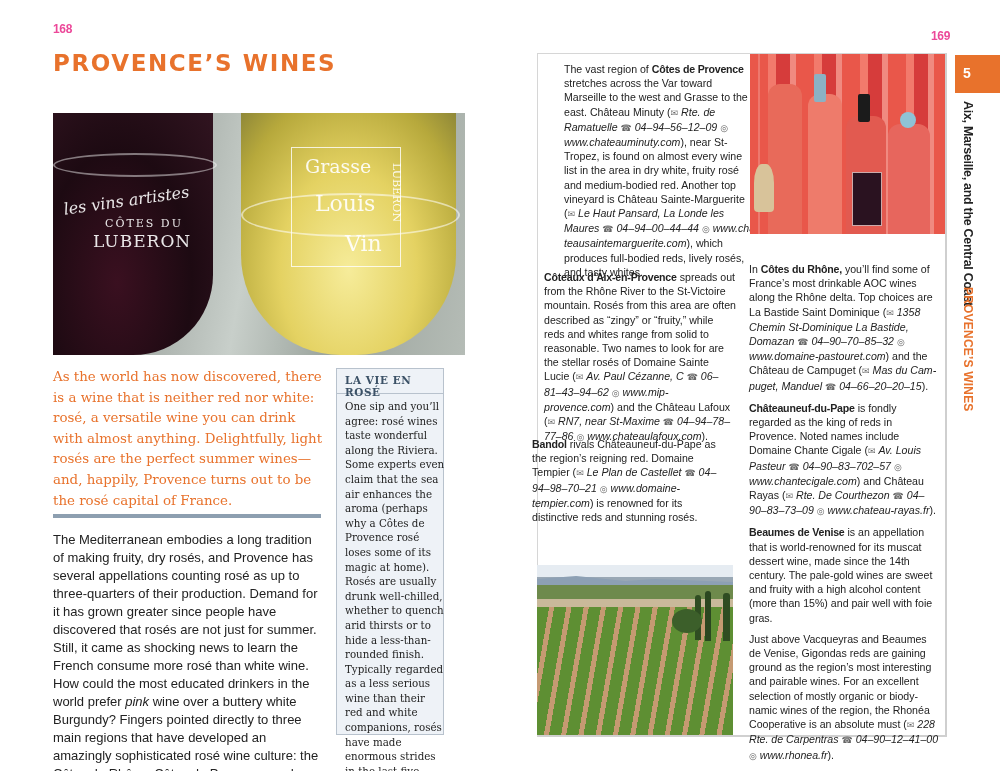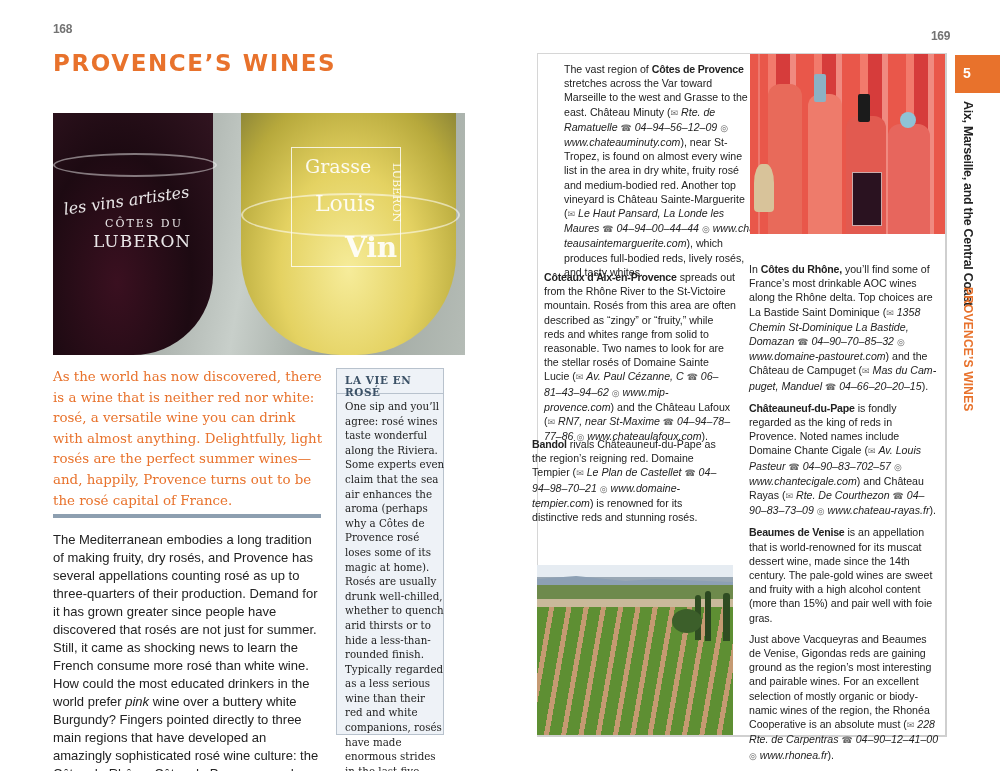--- a/index.html
+++ b/index.html
@@ -1,19 +1,19 @@
 <!DOCTYPE html>
 <html><head>
 <meta charset="utf-8">
 <style>
   html, body { margin:0; padding:0; }
   body { width:1000px; height:771px; background:#fff; position:relative; overflow:hidden;
          font-family:"Liberation Sans", sans-serif; color:#222; }
   .abs { position:absolute; }
-  .pageno { font-family:"Liberation Sans", sans-serif; font-weight:bold; font-size:12px; color:#737373; letter-spacing:-0.3px; }
+  .pageno { font-family:"Liberation Sans", sans-serif; font-weight:bold; font-size:12px; color:#ec4899; letter-spacing:-0.3px; }
   .title { left:53px; top:50px; font-family:"DejaVu Sans", sans-serif; font-weight:bold; font-size:23px;
            color:#e8722c; letter-spacing:1.6px; }
   .photo { overflow:hidden; }
   
   .glasses { left:53px; top:113px; width:412px; height:242px;
     background: linear-gradient(100deg,#7e8a86 0%,#a9b0ab 30%,#c8cfca 48%,#9aa39c 70%,#b5bcb6 100%); }
   .glass-red { left:0; top:0; width:160px; height:242px; border-radius:0 0 80px 0;
     background: radial-gradient(ellipse at 40% 70%, #3a1020 0%, #1d0a12 55%, #311420 100%); }
   .glass-red-rim { left:0; top:40px; width:160px; height:20px; border-radius:50%; border:2px solid rgba(255,255,255,.45); }
   .glass-white { left:188px; top:0; width:215px; height:242px; border-radius:0 0 100px 100px;
@@ -66,21 +66,21 @@
   <div class="abs glass-red"></div>
   <div class="abs glass-red-rim"></div>
   <div class="abs etch" style="left:10px;top:78px;font-size:16px;transform:rotate(-8deg);font-style:italic;">les vins artistes</div>
   <div class="abs etch" style="left:52px;top:104px;font-size:11px;letter-spacing:2px;">CÔTES DU</div>
   <div class="abs etch" style="left:40px;top:118px;font-size:17px;letter-spacing:1px;">LUBERON</div>
   <div class="abs glass-white"></div>
   <div class="abs glass-white-rim"></div>
   <div class="abs etch-box"></div>
   <div class="abs etch" style="left:252px;top:42px;font-size:19px;">Grasse</div>
   <div class="abs etch" style="left:262px;top:78px;font-size:22px;">Louis</div>
-  <div class="abs etch" style="left:292px;top:118px;font-size:28px;font-weight:bold;">Vin</div>
+  <div class="abs etch" style="left:292px;top:118px;font-size:22px;">Vin</div>
   <div class="abs etch" style="left:350px;top:50px;font-size:11px;transform:rotate(90deg);transform-origin:left top;">LUBERON</div>
 </div>
 
 <div class="abs pullquote">As the world has now discovered, there is a wine that is neither red nor white: rosé, a versatile wine you can drink with almost anything. Delightfully, light rosés are the perfect summer wines—and, happily, Provence turns out to be the rosé capital of France.</div>
 <div class="abs pq-rule"></div>
 
 <div class="abs body-left">
   <span>The Mediterranean embodies a long tradition of making fruity, dry rosés, and Provence has several appellations counting rosé as up to three-quarters of their produc­tion. Demand for it has grown greater since people have discovered that rosés are not just for summer. Still, it came as shocking news to learn the French consume more rosé than white wine. How could the most educated drinkers in the world prefer </span><i>pink</i><span> wine over a buttery white Burgundy? Fingers pointed directly to three main regions that have developed an amazingly sophisticated rosé wine culture: the Côtes du Rhône, Côtes de Provence, and Côteaux d’Aix-en-Provence.</span>
 </div>
 

